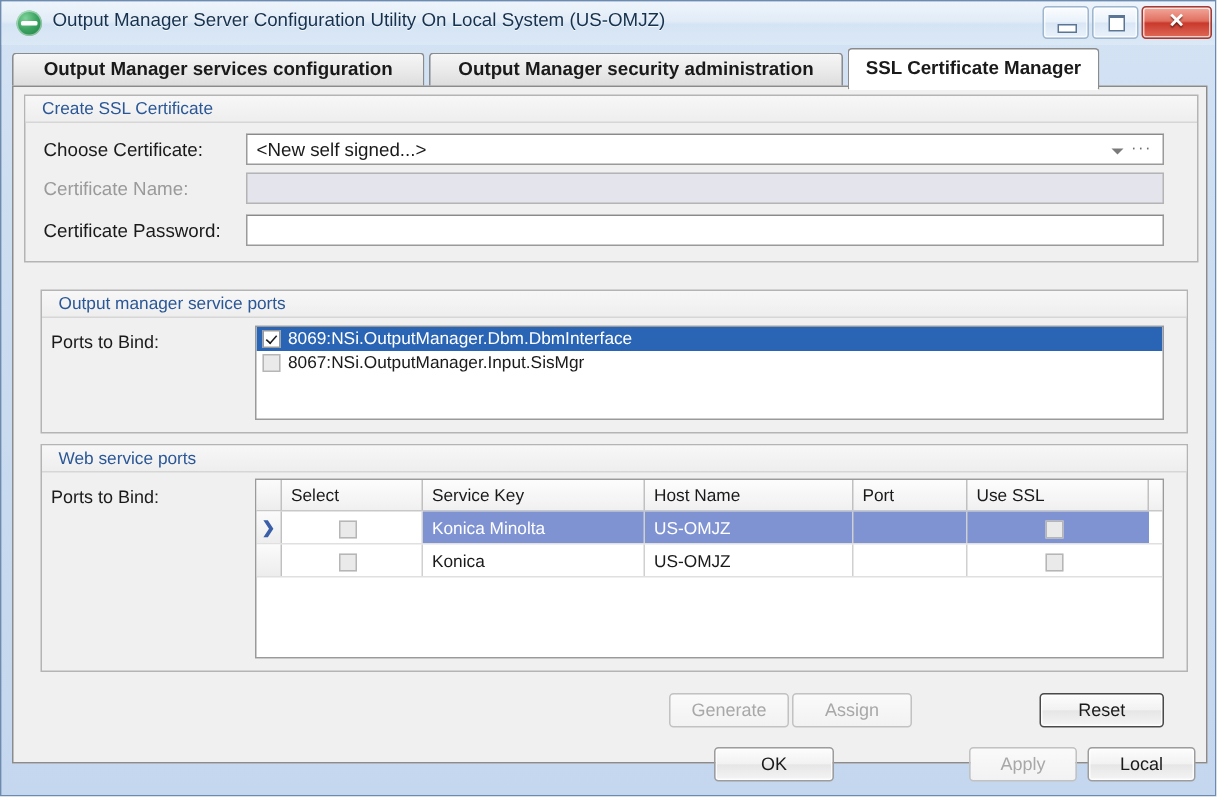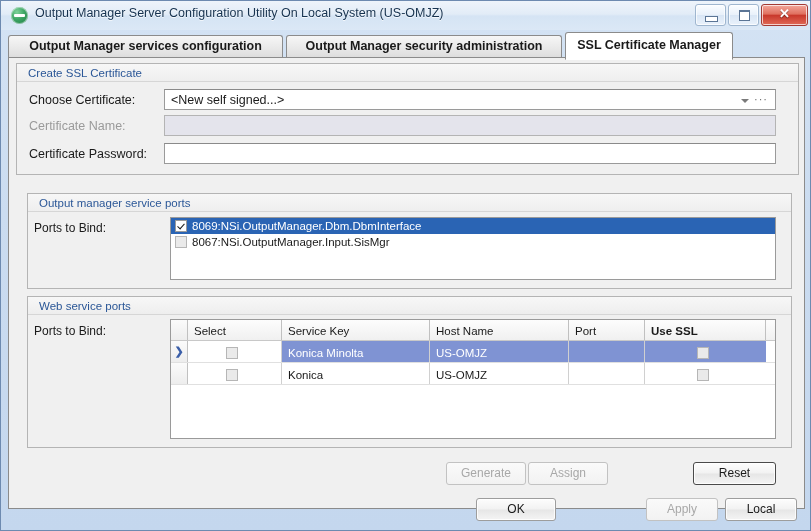--- a/index.html
+++ b/index.html
@@ -227,21 +227,21 @@
     justify-content: center;
     color: #3a5ea8; font-size: 11px; font-weight: bold;
   }
   .gc.ctr { justify-content: center; padding-left: 0; }
   .grid-row.data { border-bottom: 1px solid #e0e0e0; }
   .grid-row.data.sel .gc.selc { background: #7f93d3; color: #ffffff; }
   .w-sel   { width: 94px; min-width: 94px; }
   .w-key   { width: 148px; min-width: 148px; }
   .w-host  { width: 139px; min-width: 139px; }
   .w-port  { width: 76px;  min-width: 76px; }
-  .w-ssl   { width: 121px; min-width: 121px; border-right: none; font-weight: bold; }
+  .w-ssl   { width: 121px; min-width: 121px; border-right: none; }
 
   
   .btn {
     position: absolute;
     box-sizing: border-box;
     height: 23px;
     border: 1px solid #9d9d9d;
     border-radius: 3px;
     background: linear-gradient(to bottom, #fdfdfd 0%, #f2f2f2 48%, #e6e6e6 52%, #f4f4f4 100%);
     font-size: 12px; color: #1a1a1a;

